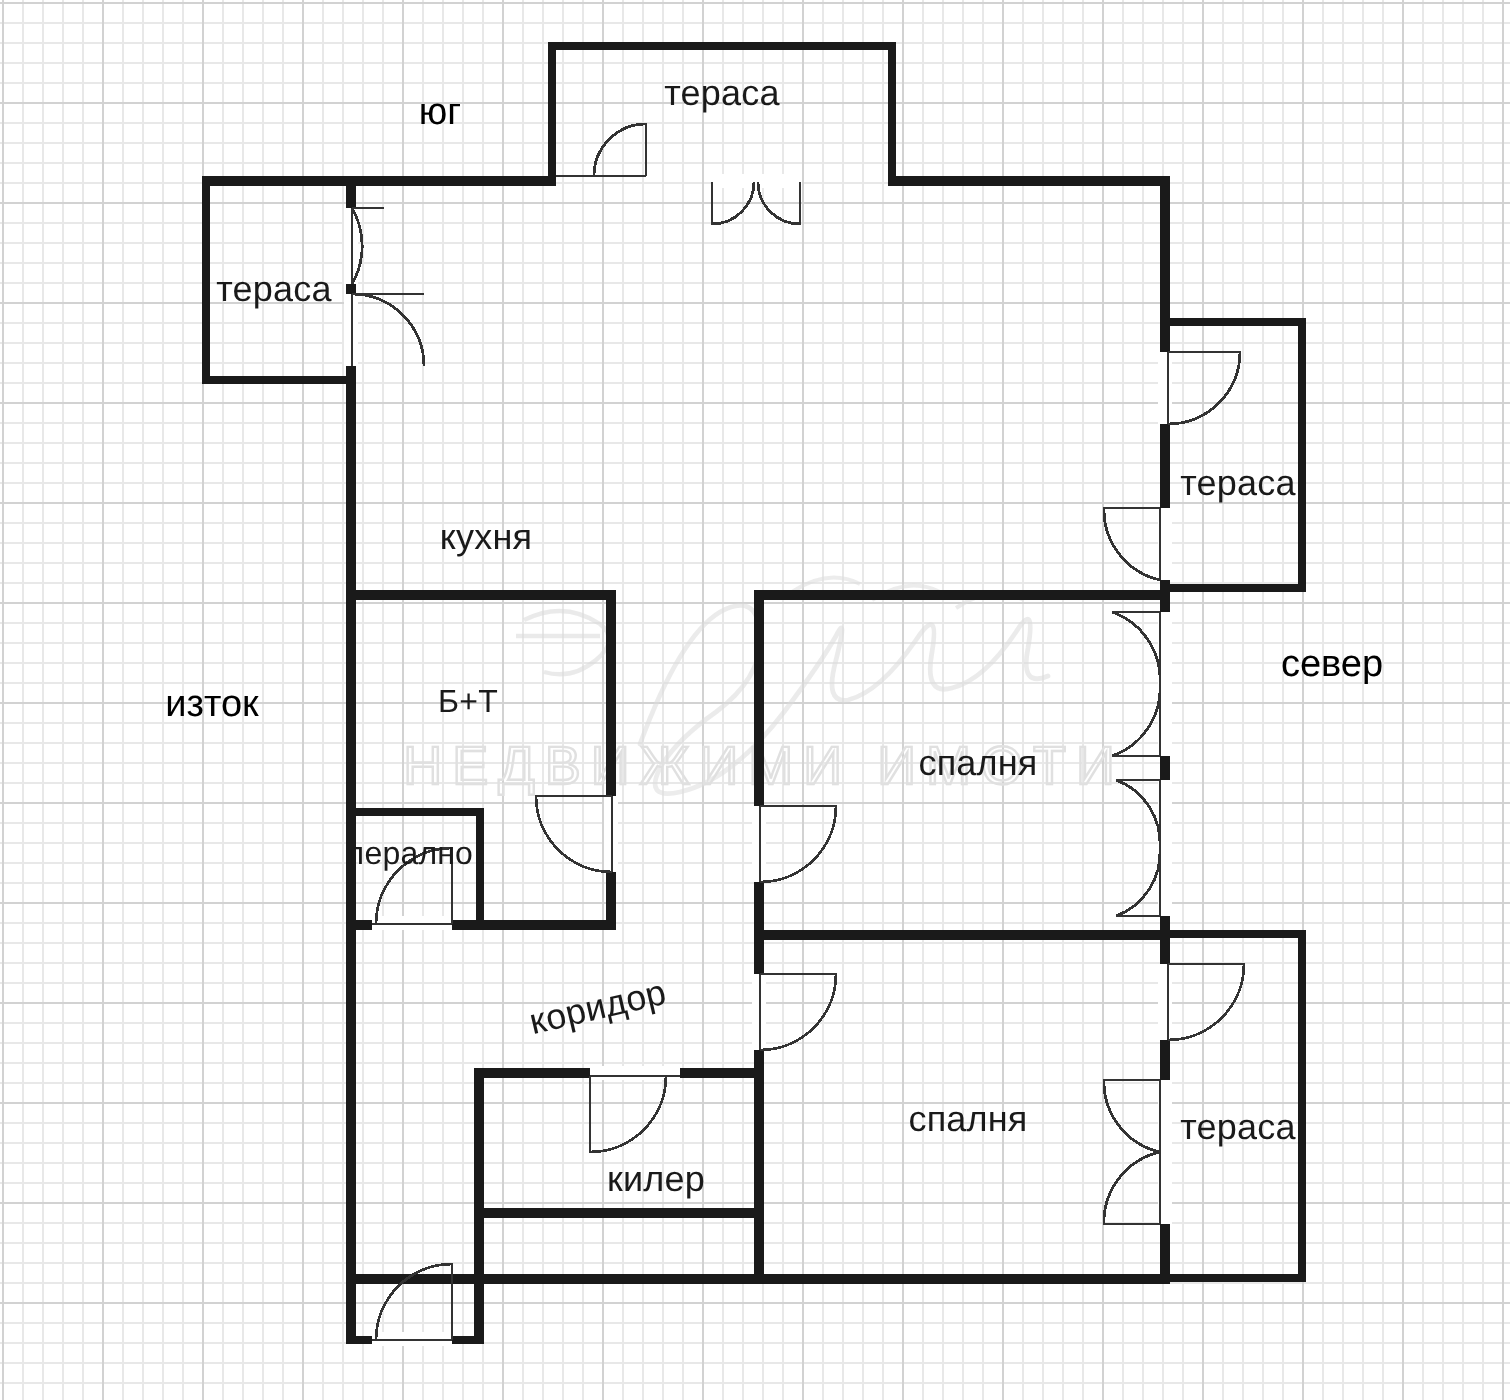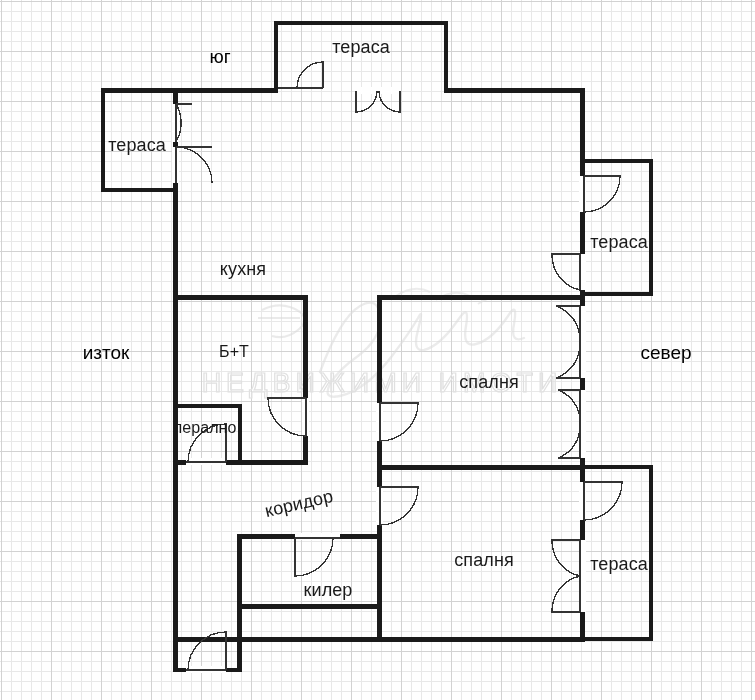--- a/index.html
+++ b/index.html
@@ -253,21 +253,21 @@
           <path d="M226 670 L226 632 A38 38 0 0 0 188 670"></path>
         </g>
       </g>
     </svg>
   </div>
 
   <div id="labels-layer">
 
     <div class="compass-label" style="left:220px; top:57px; font-size:19px;">юг</div>
     <div class="compass-label" style="left:106px; top:353px; font-size:19px;text-align:center;">изток</div>
-    <div class="compass-label" style="left:666px; top:353px; font-size:19px;text-align:right;">север</div>
+    <div class="compass-label" style="left:666px; top:333px; font-size:19px;text-align:right;">север</div>
 
     <div class="room-label" style="left:361px; top:47px; font-size:18px;">тераса</div>
     <div class="room-label" style="left:137px; top:145px; font-size:18px;">тераса</div>
     <div class="room-label" style="left:243px; top:241px; font-size:18px;margin-top:28px;">кухня</div>
     <div class="room-label" style="left:619px; top:242px; font-size:18px;">тераса</div>
     <div class="room-label" style="left:234px; top:352px; font-size:16px;">Б+Т</div>
     <div class="room-label" style="left:489px; top:382px; font-size:18px;">спалня</div>
     <div class="room-label" style="left:205px; top:428px; font-size:16px;text-align:right;">перално</div>
     <div class="room-label" style="left:299px; top:504px; font-size:18px; transform:translate(-50%,-50%) rotate(-13deg);">коридор</div>
     <div class="room-label" style="left:484px; top:560px; font-size:18px;">спалня</div>

